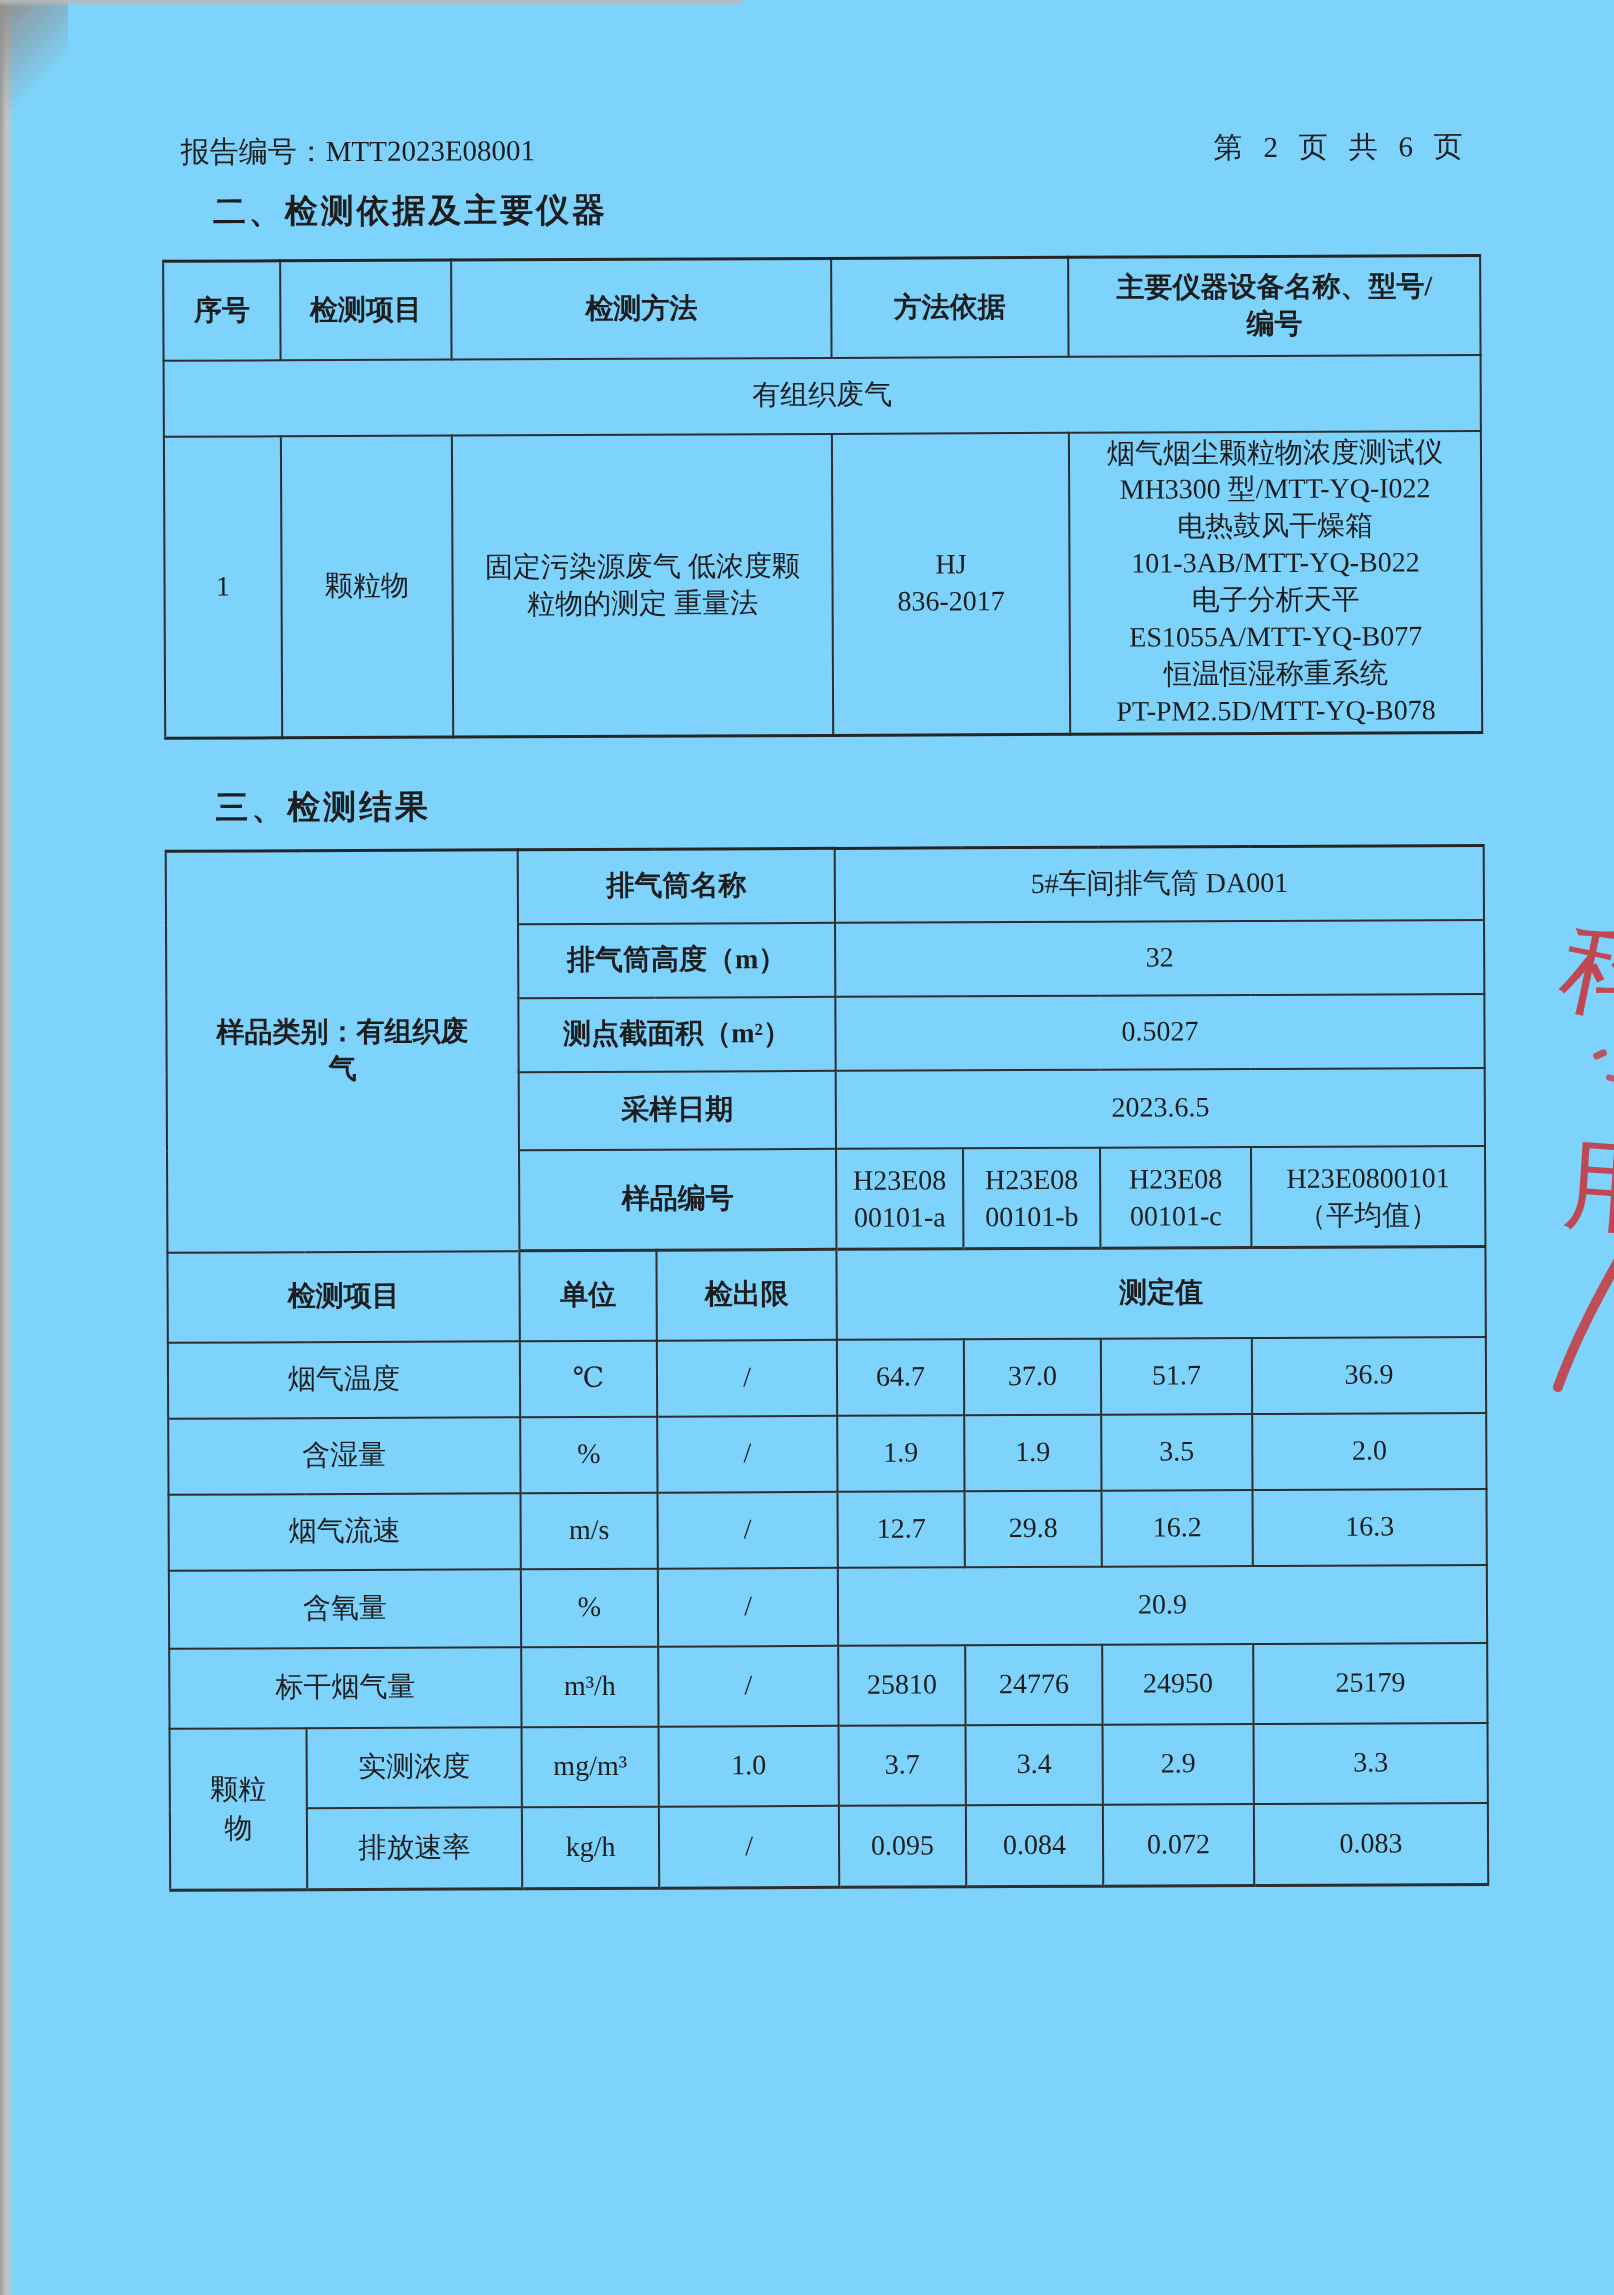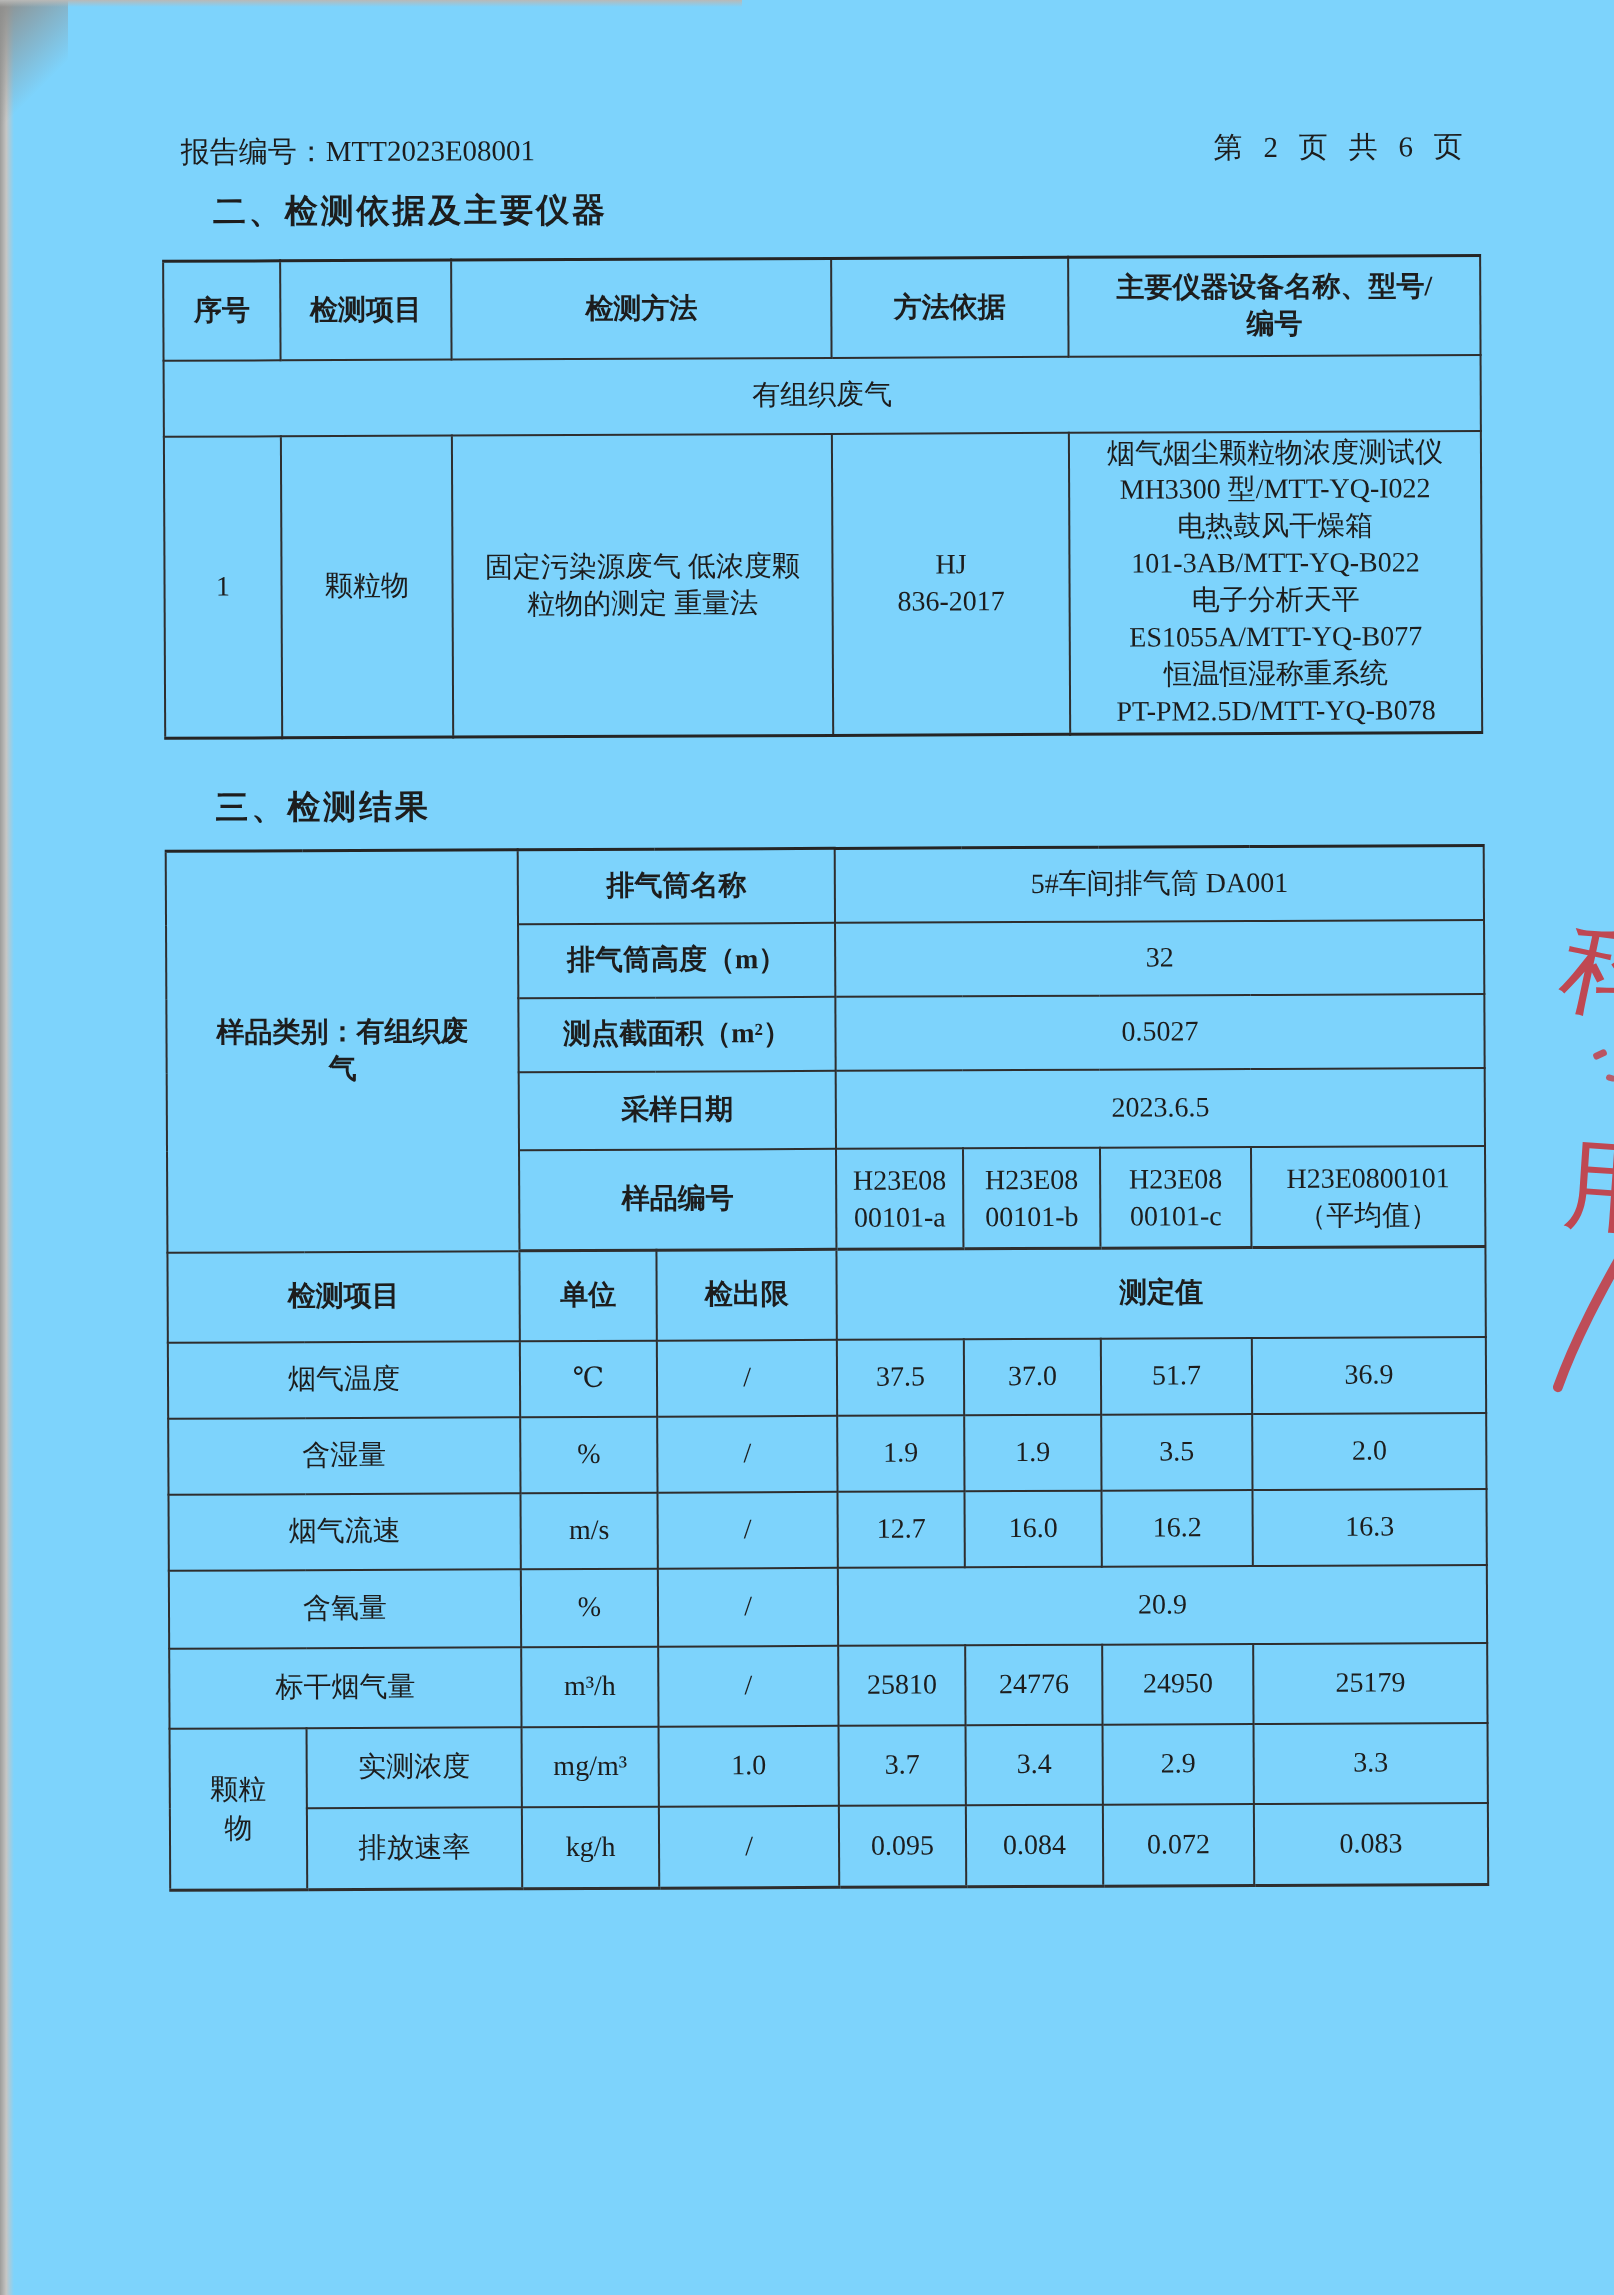--- a/index.html
+++ b/index.html
@@ -171,40 +171,40 @@
       <tr style="height:90px">
         <td colspan="2" class="b bb3">检测项目</td>
         <td class="b bb3">单位</td>
         <td class="b bb3">检出限</td>
         <td colspan="4" class="b bb3">测定值</td>
       </tr>
       <tr style="height:76px">
         <td colspan="2">烟气温度</td>
         <td>℃</td>
         <td class="slash">/</td>
-        <td>37.5</td>
+        <td>64.7</td>
         <td>37.0</td>
         <td>51.7</td>
         <td>36.9</td>
       </tr>
       <tr style="height:76px">
         <td colspan="2">含湿量</td>
         <td>%</td>
         <td class="slash">/</td>
         <td>1.9</td>
         <td>1.9</td>
         <td>3.5</td>
         <td>2.0</td>
       </tr>
       <tr style="height:76px">
         <td colspan="2">烟气流速</td>
         <td>m/s</td>
         <td class="slash">/</td>
         <td>12.7</td>
-        <td>16.0</td>
+        <td>29.8</td>
         <td>16.2</td>
         <td>16.3</td>
       </tr>
       <tr style="height:78px">
         <td colspan="2">含氧量</td>
         <td>%</td>
         <td class="slash">/</td>
         <td colspan="4">20.9</td>
       </tr>
       <tr style="height:80px">

